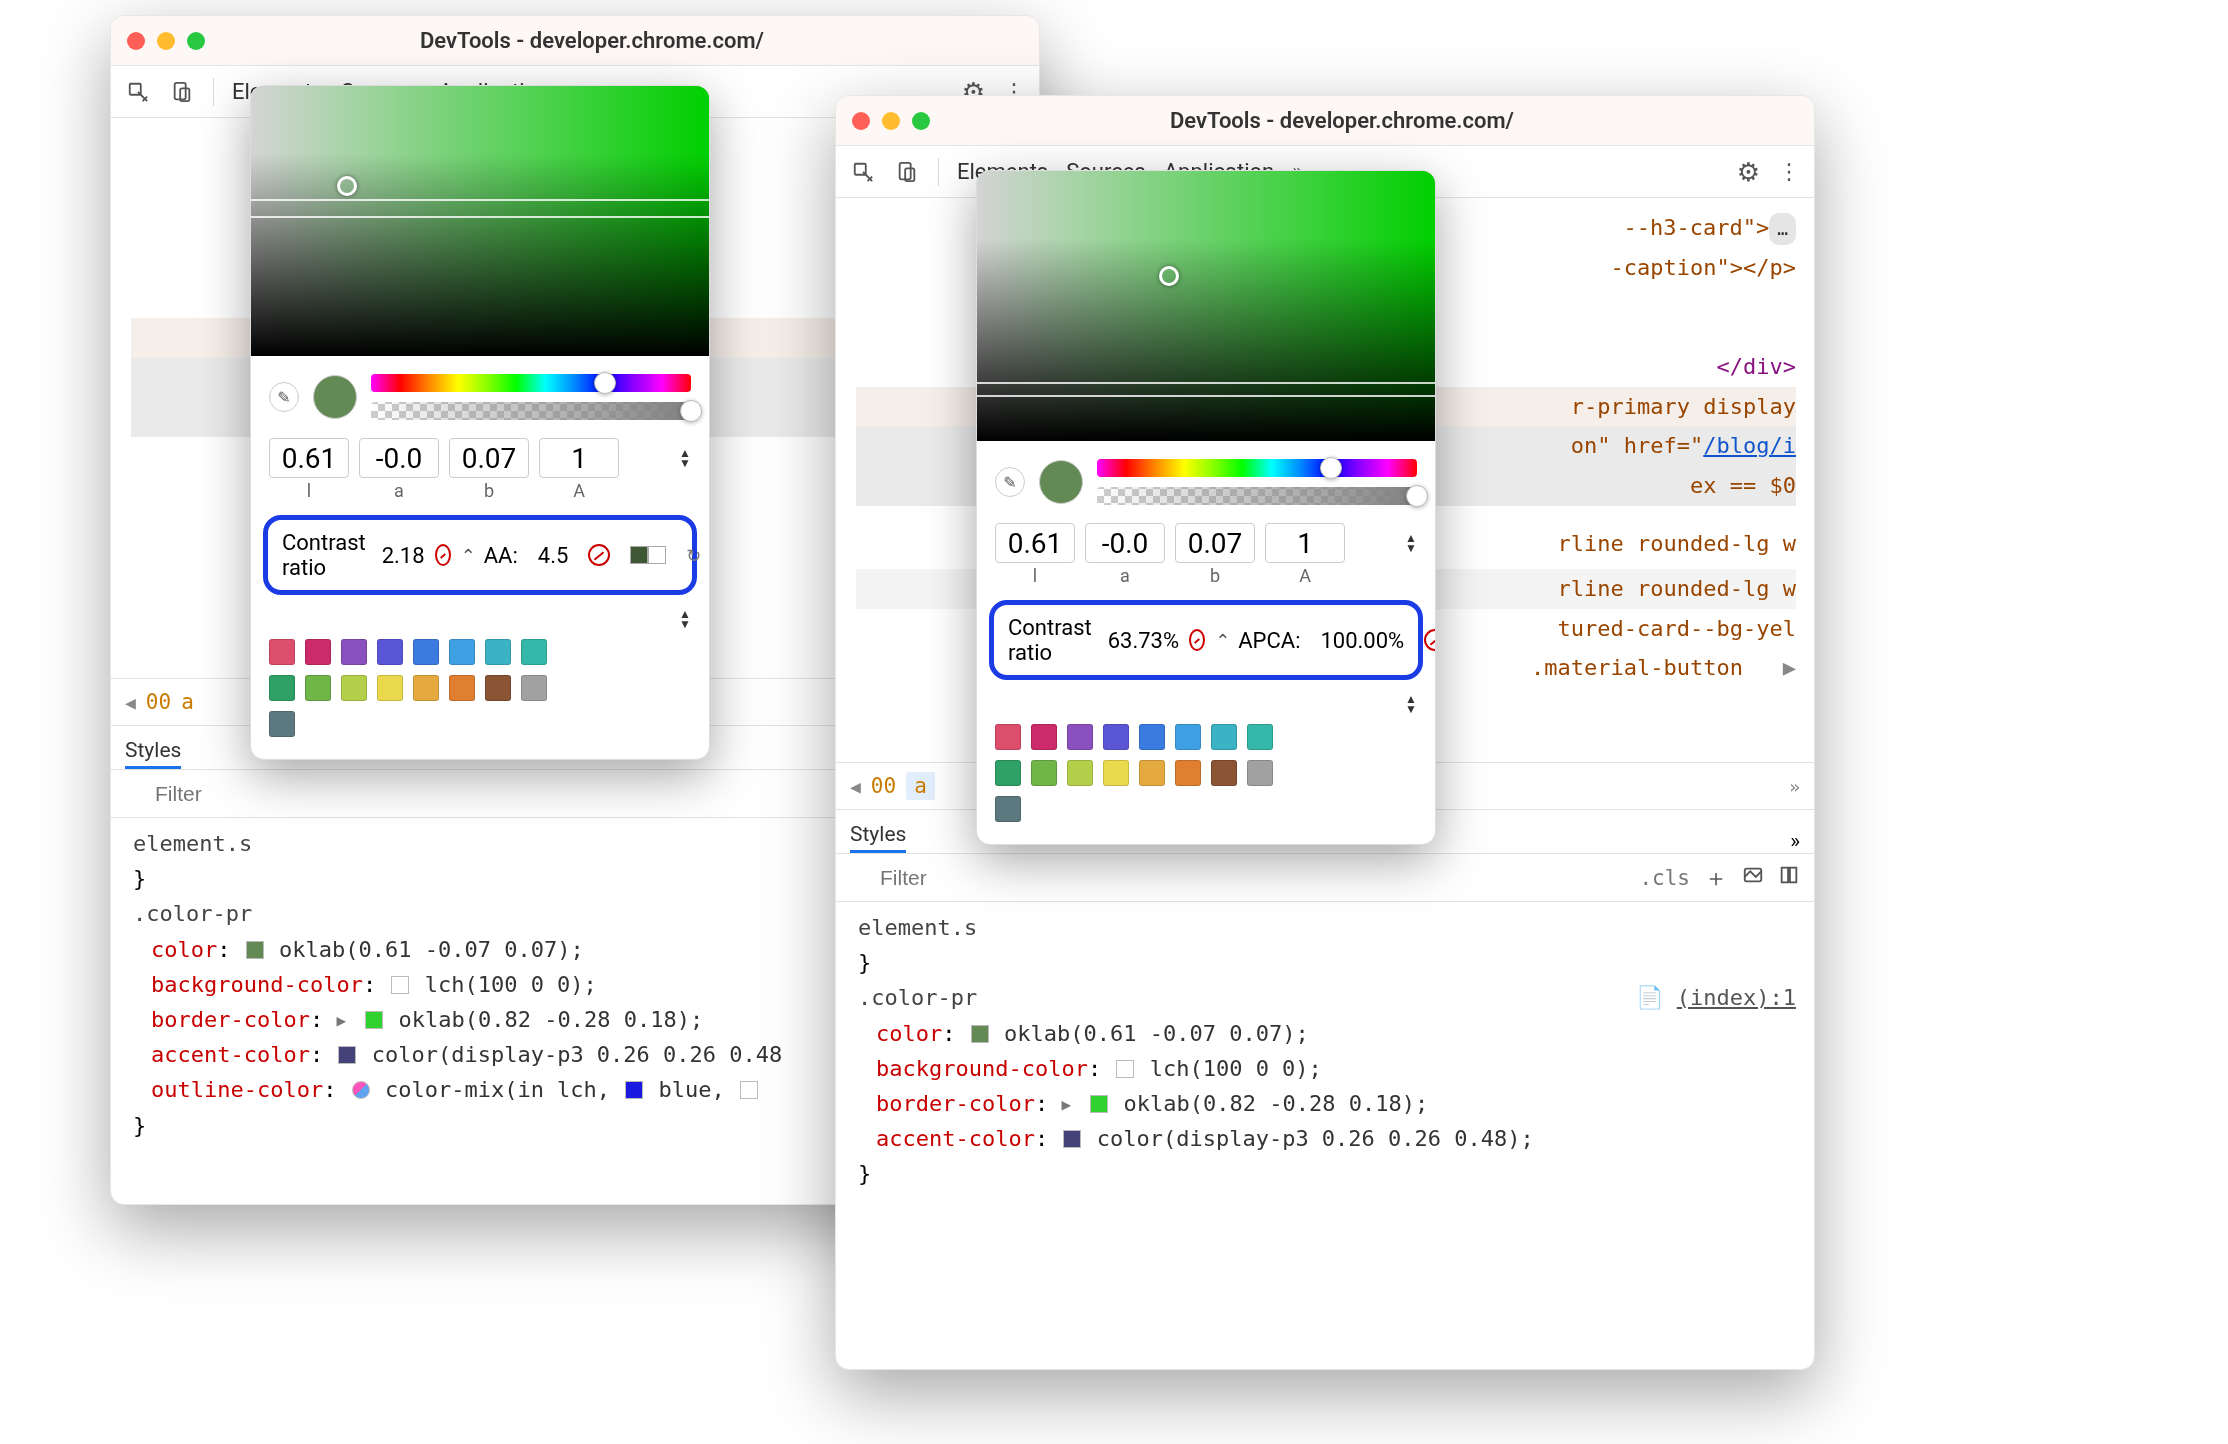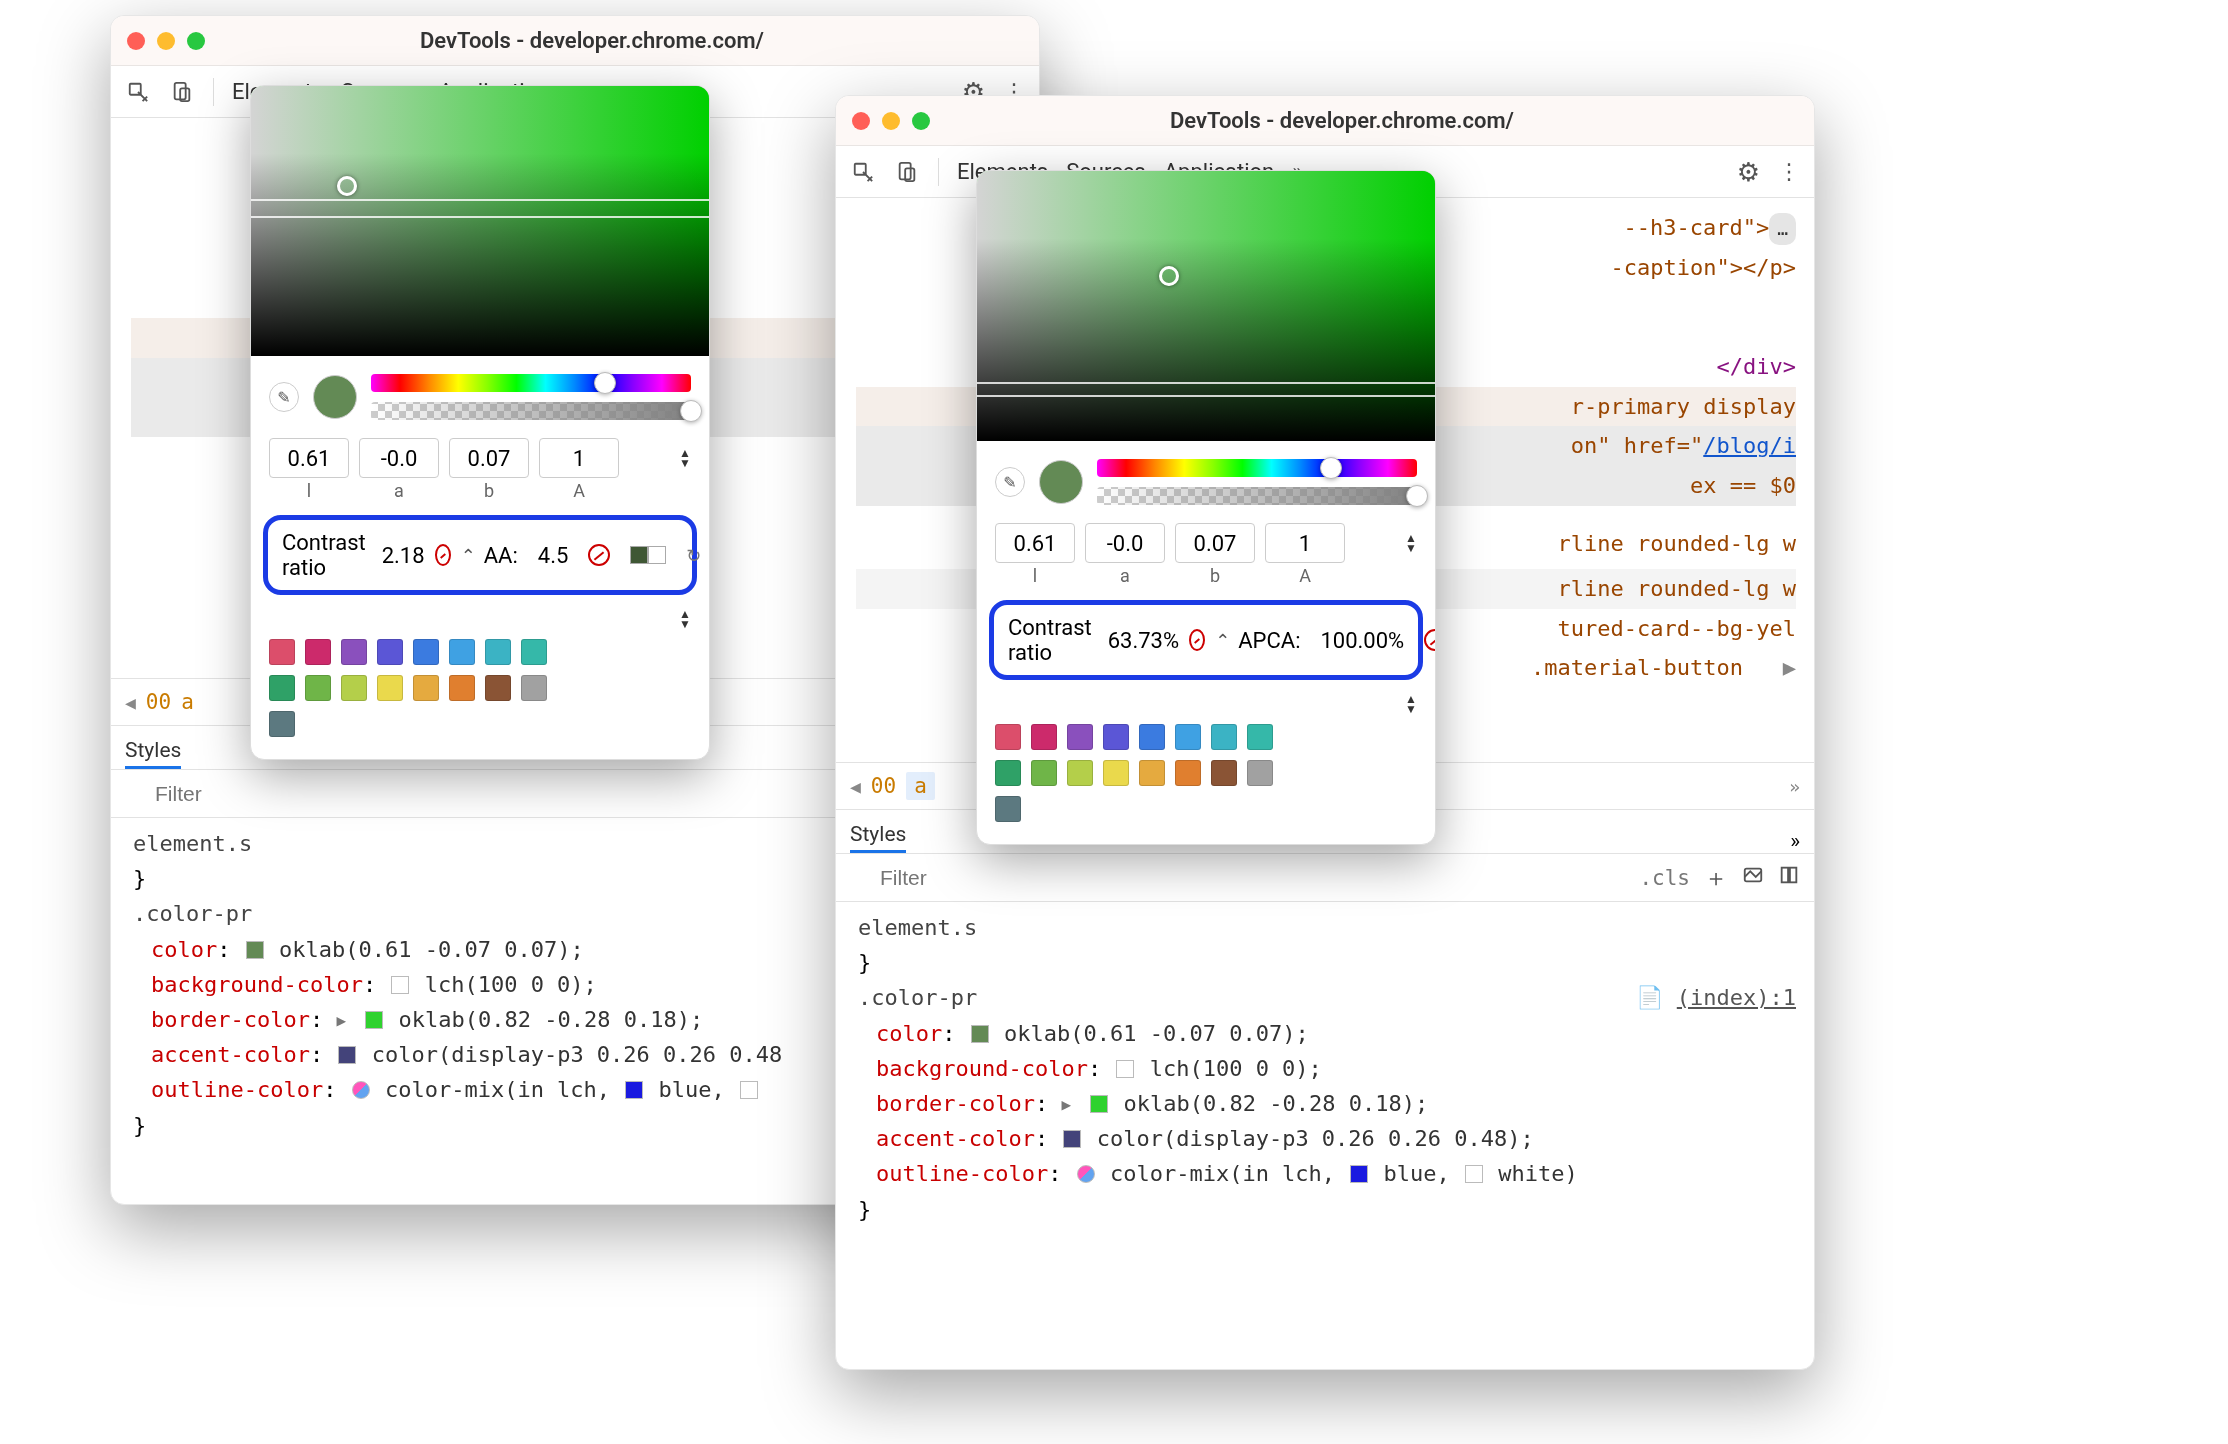--- a/index.html
+++ b/index.html
@@ -162,21 +162,21 @@
     background: linear-gradient(to right, rgba(128,128,128,0) 0%, #808080 100%),
       repeating-conic-gradient(#ccc 0 25%, #fff 0 50%) 0 / 14px 14px;
   }
   .thumb { position:absolute; top:50%; width:22px; height:22px; border-radius:50%;
     background:#fff; border:1px solid #bbb; box-shadow:0 1px 4px rgba(0,0,0,0.3);
     transform: translate(-11px,-11px);
   }
 
   .num-row { display:flex; gap:10px; padding: 12px 18px 0 18px; }
   .num-row input {
-    width: 80px; height: 40px; text-align: center; font-size:22px; border:1px solid #ccc; border-radius:4px;
+    width: 80px; height: 40px; text-align: center; font-size:28px; border:1px solid #ccc; border-radius:4px;
     font-family: inherit;
   }
   .num-row .rowend {
     flex:1; display:flex; justify-content:flex-end; align-items:center; color:#444;
   }
   .updown { display:inline-flex; flex-direction:column; font-size:12px; line-height:10px; color:#333; margin-left:10px; }
   .lab-row { display:flex; gap:10px; padding: 2px 18px 14px 18px; font-size:18px; color:#666; }
   .lab-row span { width: 80px; text-align:center; }
 
   .contrast-box {
@@ -523,29 +523,20 @@
       <span class="prop">border-color</span><span>: </span>
       <span class="tri">▶</span>
       <span class="swatch" style="background:#2fd22f;"></span>
       <span class="cval">oklab(0.82 -0.28 0.18);</span>
     </div>
     <div>
       <span class="prop">accent-color</span><span>: </span>
       <span class="swatch" style="background:#43437a;"></span>
       <span class="cval">color(display-p3 0.26 0.26 0.48);</span>
     </div>
-    <div>
-      <span class="prop">outline-color</span><span>: </span>
-      <span class="swatch" style="background: linear-gradient(135deg,#f5b 50%,#62a3f0 50%); border-radius:50%;"></span>
-      <span class="cval">color-mix(in lch,</span>
-      <span class="swatch" style="background:#1a1ae0;"></span>
-      <span class="cval">blue,</span>
-      <span class="swatch" style="background:#fff;"></span>
-      <span class="cval">white)</span>
-    </div>
     <div>}</div>
   </div>
 </div>
 
 <div class="picker" style="left:976px; top:170px;">
   <div class="sv-area">
     <div class="aa-line" style="top:78%;"></div>
     <div class="aa-line" style="top:83%;"></div>
     <div class="sv-cursor" style="left:42%; top:39%;"></div>
   </div>

